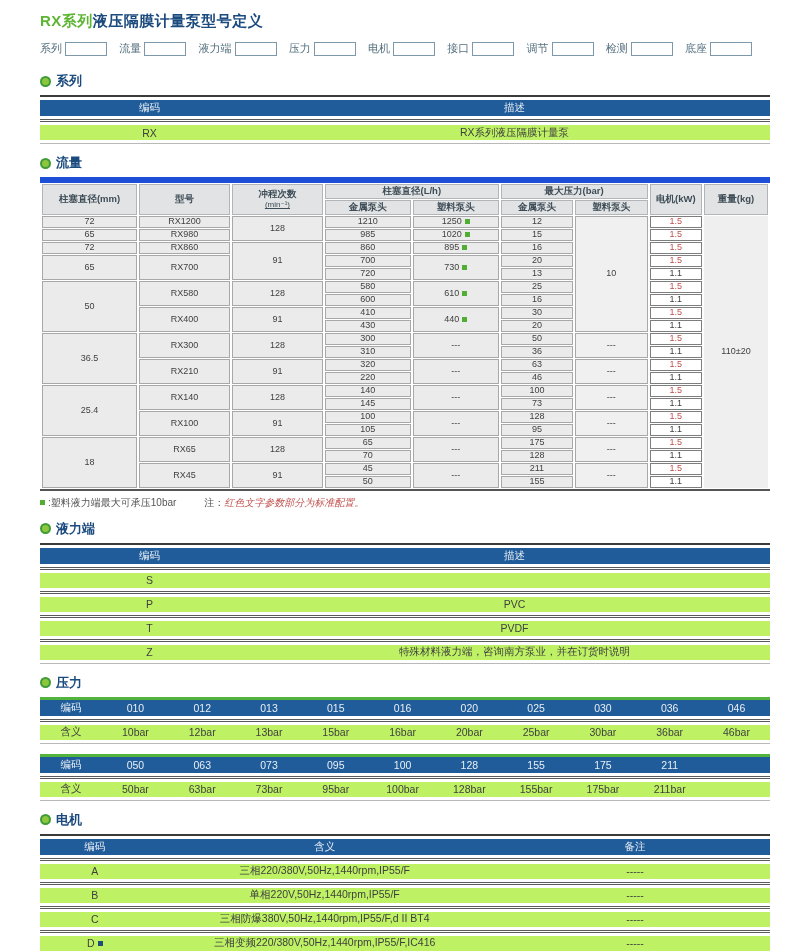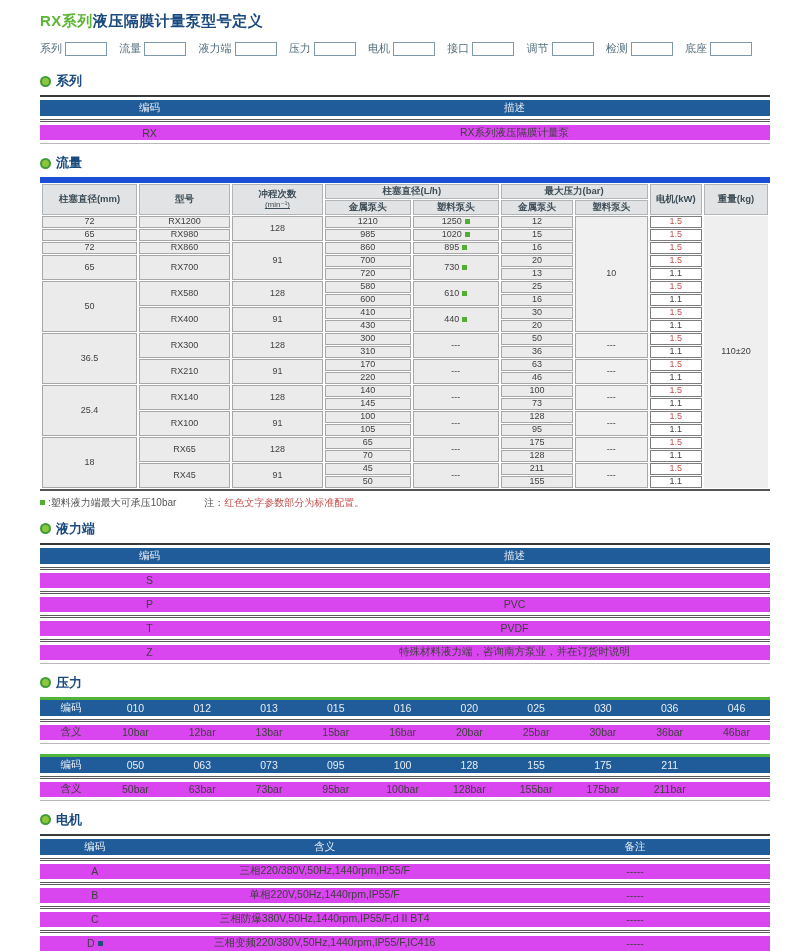--- a/index.html
+++ b/index.html
@@ -22,21 +22,21 @@
   .sec-head .txt{font-size:13px;font-weight:bold;color:#1b4a7e;}
 
   
   .bar-table{width:730px;}
   .topline{border-top:2px solid #3a3a3a;margin-bottom:3px;}
   .greenline{border-top:3px solid #52b43c;margin-bottom:0px;}
   .endline{border-top:1px solid #b9b9b9;margin-top:3px;}
   .bar{display:flex;align-items:center;}
   .bar.blue{background:#1f5c99;height:16px;}
   .bar.blue .bcell{color:#e9eef5;font-size:10.5px;}
-  .bar.gray{background:#d946ef;height:15px;}
+  .bar.gray{background:#bef264;height:15px;}
   .bar.gray .bcell{color:#3f3f3f;font-size:10.5px;}
   .bcell{display:inline-flex;align-items:center;justify-content:center;text-align:center;white-space:nowrap;overflow:hidden;}
   .dsep{height:0;border-top:3px double #5a5a5a;margin:3px 0;}
   .sq{display:inline-block;width:5px;height:5px;margin-left:3px;}
   .sq.navy{background:#1f4e79;}
   .sq.green{background:#52ae32;}
 
   
   .flow-wrap{width:730px;border-top:6px solid #1d4ed8;border-bottom:2px solid #555;background:#fff;}
   table.flow{width:730px;table-layout:fixed;border-collapse:separate;border-spacing:2px 1px;}
@@ -44,21 +44,21 @@
   table.flow th .sub{font-size:8px;font-weight:normal;text-decoration:underline;}
   table.flow td{background:#ebebeb;border:1px solid #a8a8a8;color:#3f3f3f;font-size:9px;line-height:1.0;text-align:center;padding:0.5px 0;vertical-align:middle;}
   table.flow td.mt{background:#fff;border:1px solid #7e7e7e;}
   table.flow td.merge{background:#f0f0f0;}
   table.flow td.wt{background:#efefef;border:1px solid #efefef;}
   table.flow td.red{color:#c0504d;}
 
   
   .note{display:flex;align-items:center;font-size:10px;color:#555;margin:5px 0 2px 0;}
   .note .sq{margin:0 3px 0 0;}
-  .note .red-txt{color:#c0504d;}
+  .note .red-txt{color:#c0504d;font-style:italic;}
   .note .gap{width:28px;}
   .pressure-gap{height:10px;}
 </style>
 </head>
 <body>
 
 <div class="page">
 
   <div class="title"><span class="green">RX系列</span><span>液压隔膜计量泵型号定义</span></div>
 
@@ -233,21 +233,21 @@
             <td class="mt red">1.5</td>
           </tr>
           <tr>
             <td>310</td>
             <td>36</td>
             <td class="mt">1.1</td>
           </tr>
           <tr>
             <td rowspan="2">RX210</td>
             <td rowspan="2">91</td>
-            <td>170</td>
+            <td>320</td>
             <td rowspan="2">---</td>
             <td>63</td>
             <td class="merge" rowspan="2">---</td>
             <td class="mt red">1.5</td>
           </tr>
           <tr>
             <td>220</td>
             <td>46</td>
             <td class="mt">1.1</td>
           </tr>

